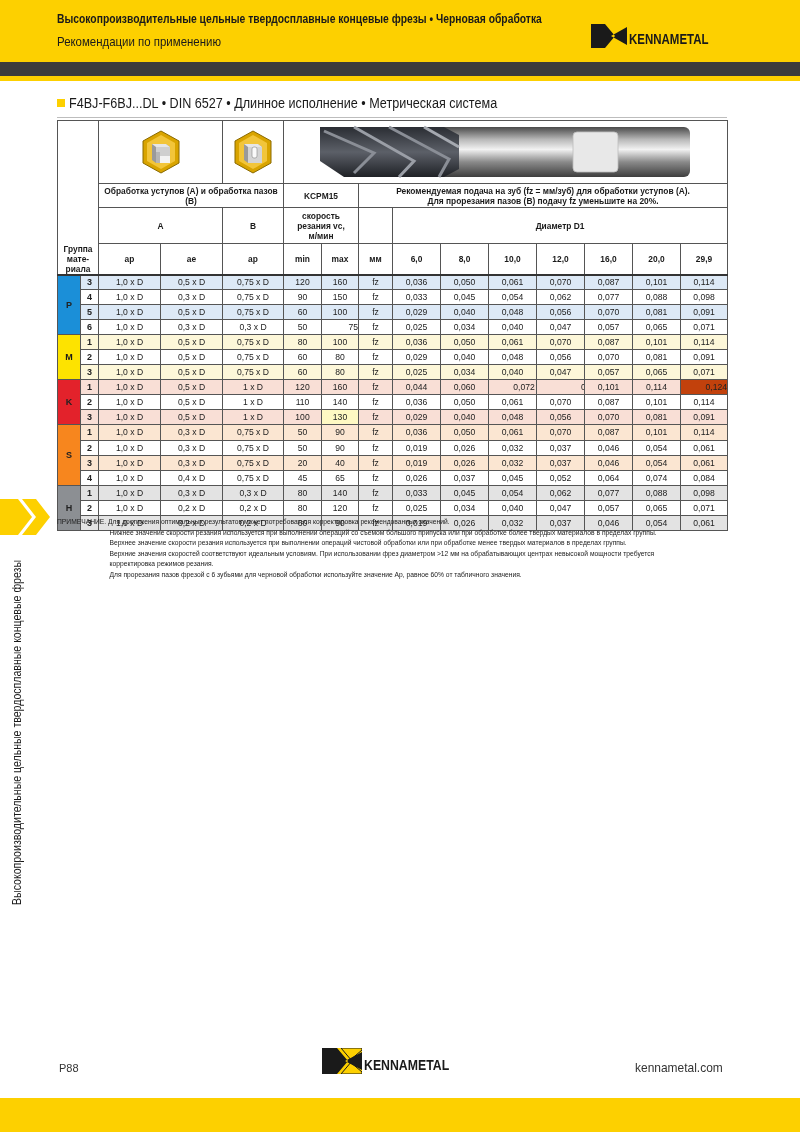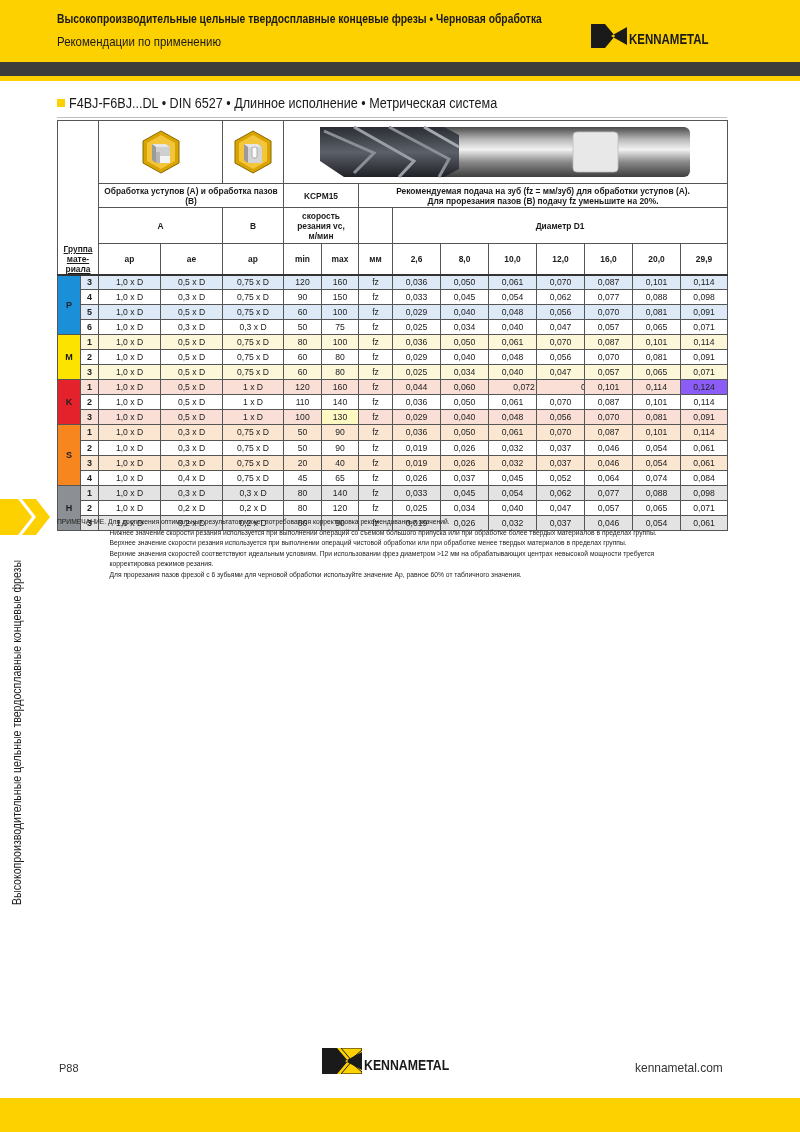--- a/index.html
+++ b/index.html
@@ -149,28 +149,28 @@
       </th>
     </tr>
     <tr class="h3">
       <th colspan="2">A</th>
       <th>B</th>
       <th colspan="2" class="wrap" style="padding:0 10px;">скорость резания vc, м/мин</th>
       <th></th>
       <th colspan="7">Диаметр D1</th>
     </tr>
     <tr class="h4" id="h4row">
-      <th colspan="2" class="wrap" style="position:relative; border-top:none;text-decoration:underline;">Группа мате-риала</th>
+      <th colspan="2" class="wrap" style="position:relative; border-top:none;">Группа мате-риала</th>
       <th>ap</th>
       <th>ae</th>
       <th>ap</th>
       <th>min</th>
       <th>max</th>
       <th>мм</th>
-      <th>2,6</th>
+      <th>6,0</th>
       <th>8,0</th>
       <th>10,0</th>
       <th>12,0</th>
       <th>16,0</th>
       <th>20,0</th>
       <th>29,9</th>
     </tr>
   </tbody>
   <tbody id="data-body">
       <tr class="data">
@@ -221,21 +221,21 @@
         <td style="background: rgb(221, 233, 246);">0,070</td>
         <td style="background: rgb(221, 233, 246);">0,081</td>
         <td style="background: rgb(221, 233, 246);">0,091</td>
       </tr>
       <tr class="data">
         <td class="num" style="background: rgb(255, 255, 255);">6</td>
         <td style="background: rgb(255, 255, 255);">1,0 x D</td>
         <td style="background: rgb(255, 255, 255);">0,3 x D</td>
         <td style="background: rgb(255, 255, 255);">0,3 x D</td>
         <td style="background: rgb(255, 255, 255);">50</td>
-        <td style="background: rgb(255, 255, 255);">75</td>
+        <td style="background: rgb(255, 255, 255); text-align: right;">75</td>
         <td style="background: rgb(255, 255, 255);">fz</td>
         <td style="background: rgb(255, 255, 255);">0,025</td>
         <td style="background: rgb(255, 255, 255);">0,034</td>
         <td style="background: rgb(255, 255, 255);">0,040</td>
         <td style="background: rgb(255, 255, 255);">0,047</td>
         <td style="background: rgb(255, 255, 255);">0,057</td>
         <td style="background: rgb(255, 255, 255);">0,065</td>
         <td style="background: rgb(255, 255, 255);">0,071</td>
       </tr>
       <tr class="data">
@@ -295,21 +295,21 @@
         <td style="background: rgb(249, 223, 214);">1 x D</td>
         <td style="background: rgb(249, 223, 214);">120</td>
         <td style="background: rgb(249, 223, 214);">160</td>
         <td style="background: rgb(249, 223, 214);">fz</td>
         <td style="background: rgb(249, 223, 214);">0,044</td>
         <td style="background: rgb(249, 223, 214);">0,060</td>
         <td style="background: rgb(249, 223, 214); padding-left: 23px;">0,072</td>
         <td style="background: rgb(249, 223, 214); padding-left: 44px;">0,083</td>
         <td style="background: rgb(249, 223, 214);">0,101</td>
         <td style="background: rgb(249, 223, 214);">0,114</td>
-        <td style="background: #8b5cf6;">0,124</td>
+        <td style="background: #c2410c; text-align: right;">0,124</td>
       </tr>
       <tr class="data">
         <td class="num" style="background: rgb(255, 255, 255);">2</td>
         <td style="background: rgb(255, 255, 255);">1,0 x D</td>
         <td style="background: rgb(255, 255, 255);">0,5 x D</td>
         <td style="background: rgb(255, 255, 255);">1 x D</td>
         <td style="background: rgb(255, 255, 255);">110</td>
         <td style="background: rgb(255, 255, 255);">140</td>
         <td style="background: rgb(255, 255, 255);">fz</td>
         <td style="background: rgb(255, 255, 255);">0,036</td>

